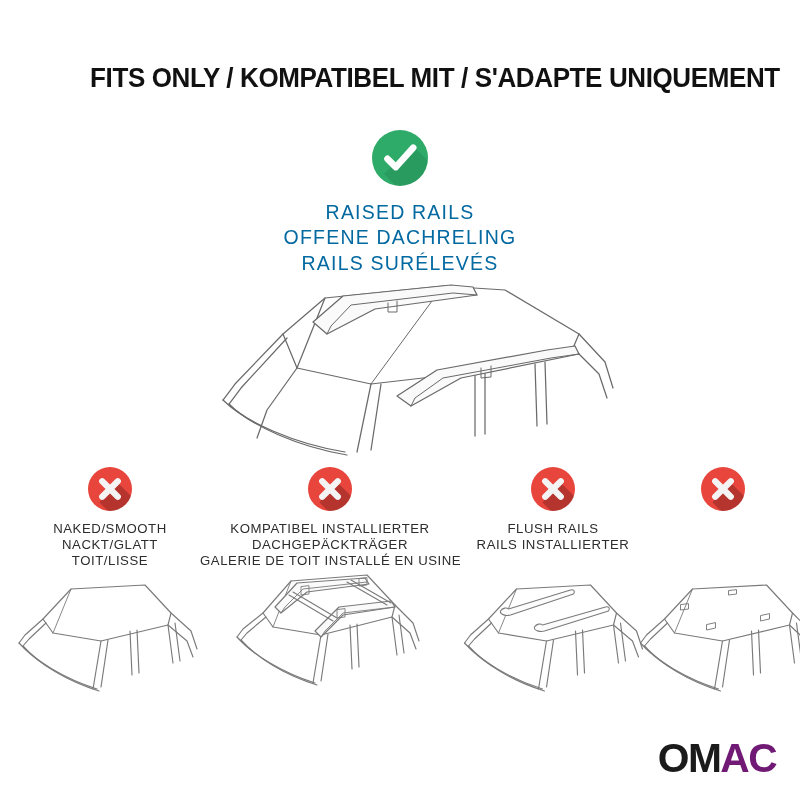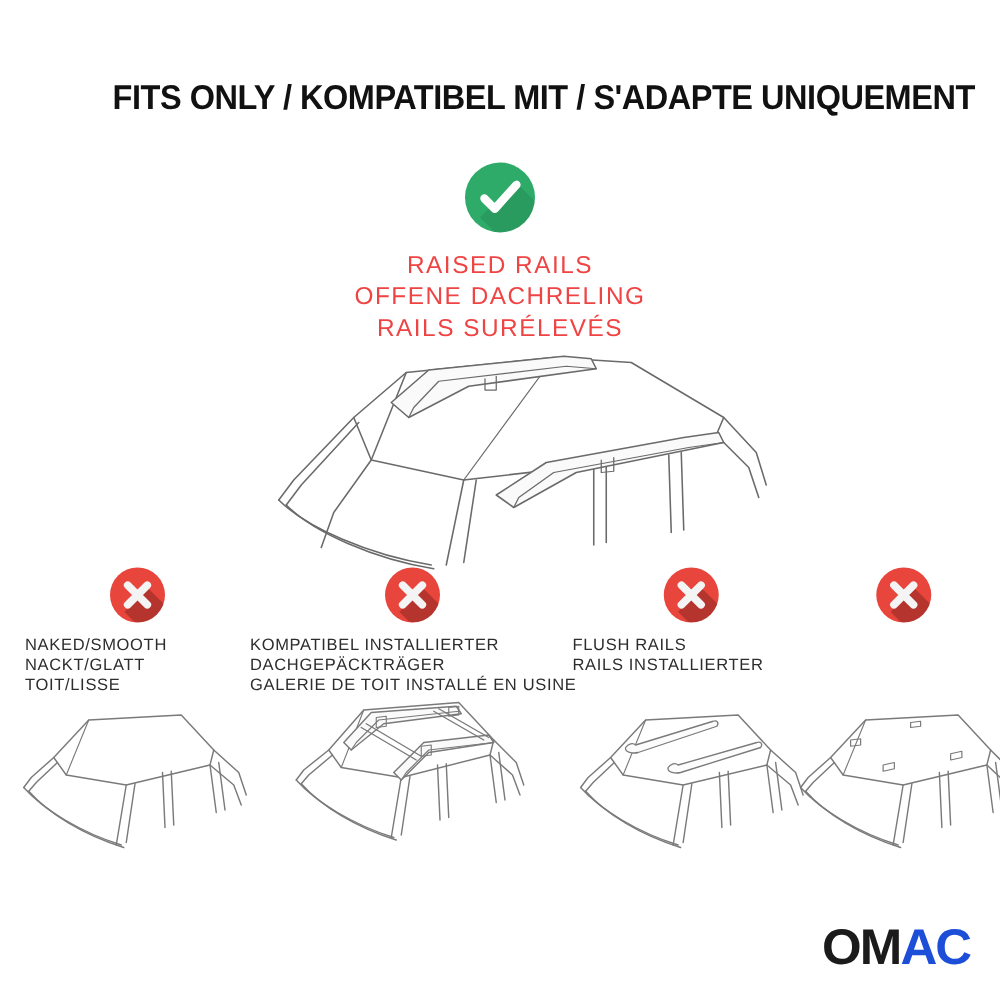--- a/index.html
+++ b/index.html
@@ -75,21 +75,21 @@
     width: 100%; height: 100%;
   }
 
   .main-labels {
     margin-top: 10px;
     line-height: 1.30;
   }
   .main-labels .line {
     font-size: 19.5px;
     letter-spacing: 1.2px;
-    color: #ef4444;
+    color: #0369a1;
     font-weight: normal;
     white-space: nowrap;
   }
 
   .main-illu {
     position: absolute;
     left: 175px;
     top: 150px;
     width: 460px;
     height: 190px;
@@ -98,22 +98,22 @@
   
   .reject-row {
     position: absolute;
     left: 0;
     top: 450px;
     width: 800px;
     height: 240px;
   }
   .reject-col {
     position: absolute;
-    top: 0;
-    text-align: left;
+    top: 13px;
+    text-align: center;
   }
   .reject-col .badge-wrap { height: 52px; }
   .reject-col .badge { width: 44px; height: 44px; }
 
   .reject-labels {
     margin-top: 6px;
     line-height: 1.22;
   }
   .reject-labels .line {
     font-size: 13.2px;
@@ -146,21 +146,21 @@
     bottom: 22px;
     font-size: 40px;
     font-weight: bold;
     letter-spacing: -1.5px;
     line-height: 1;
     font-family: "Liberation Sans", sans-serif;
     transform: scaleX(1.02);
     transform-origin: right bottom;
   }
   .logo .dark { color: #1b1b1b; }
-  .logo .red  { color: #1d4ed8; }
+  .logo .red  { color: #701a75; }
 
   svg { display: block; overflow: visible; }
 </style>
 </head>
 <body>
 
 <div class="header">
   <div class="header-title">FITS ONLY / KOMPATIBEL MIT / S'ADAPTE UNIQUEMENT</div>
 </div>
 

